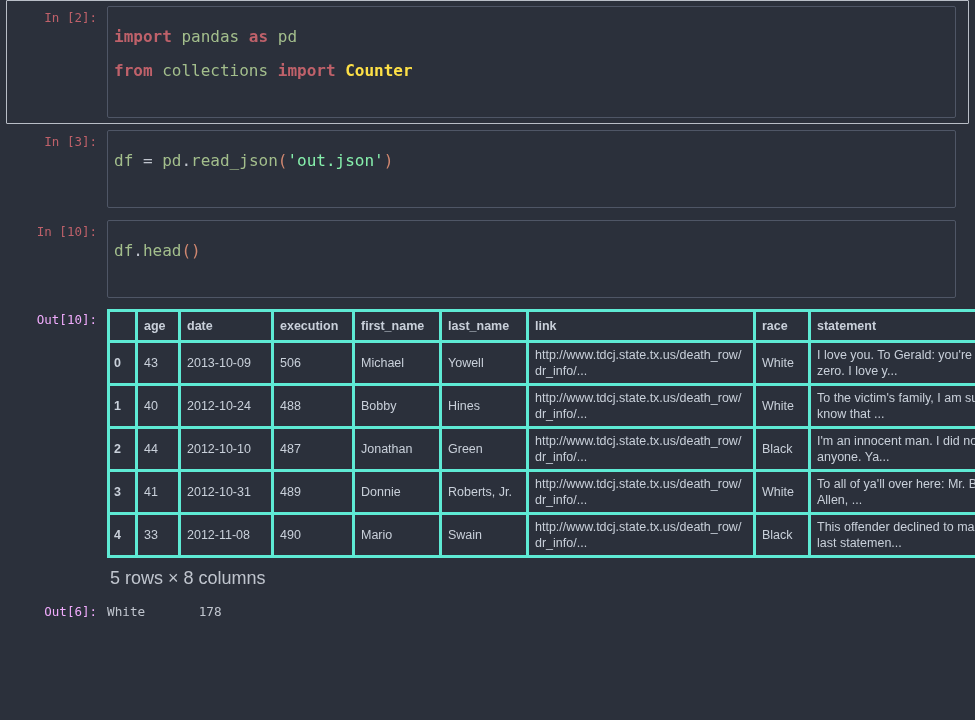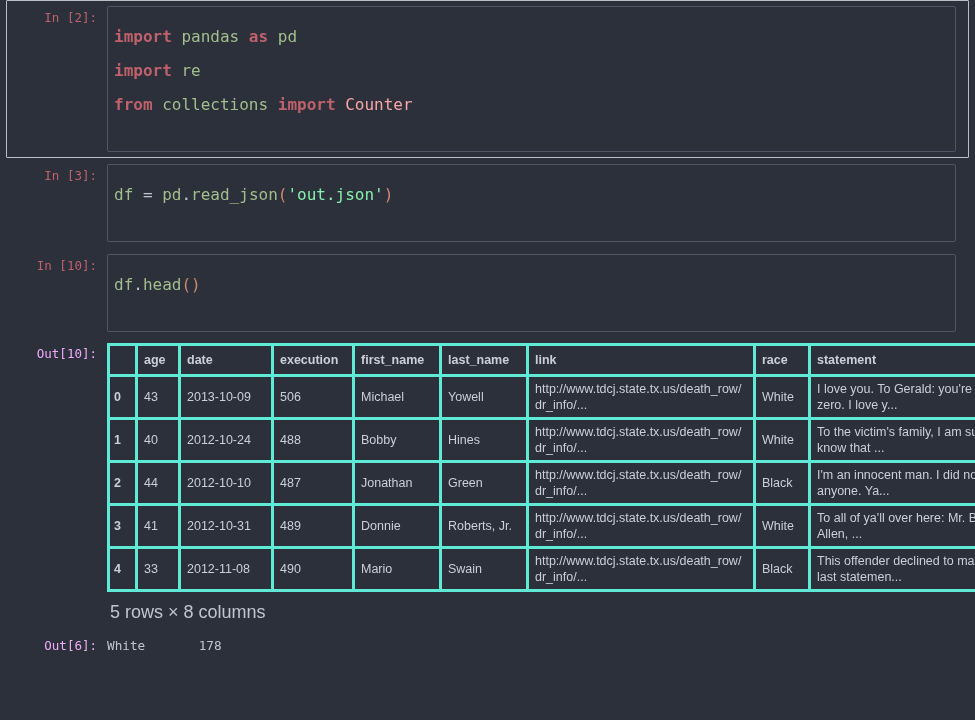--- a/index.html
+++ b/index.html
@@ -65,21 +65,21 @@
     line-height: 17px;
     white-space: pre;
     overflow: hidden;
     color: #c0c5ce;
   }
   .codearea .line { white-space: pre; }
 
   
   .kw   { color: #bf616a; font-weight: bold; }
   .nm   { color: #a3be8c; }
-  .nm2  { color: #fca5a5; }
+  .nm2  { color: #fde047; font-weight: bold; }
   .op   { color: #c0c5ce; }
   .str  { color: #86efac; }
   .punc { color: #d08770; }
   .plain{ color: #c0c5ce; }
 
   
   .outtext {
     font-family: "DejaVu Sans Mono", monospace;
     font-size: 12.7px;
     line-height: 17px;
@@ -142,21 +142,20 @@
 </head>
 <body>
 
 <div class="notebook">
 
   <div class="cell selected">
     <div class="prompt in">In [2]:</div>
     <div class="cellbody">
       <div class="codearea">
 <div class="line"><span class="kw">import</span><span class="nm"> pandas </span><span class="kw">as</span><span class="nm"> pd</span></div>
-<div class="line"><span class="kw">import</span><span class="nm"> re</span></div>
 <div class="line"><span class="kw">from</span><span class="nm"> collections </span><span class="kw">import</span><span class="nm2"> Counter</span></div>
       </div>
     </div>
   </div>
 
   <div class="cell">
     <div class="prompt in">In [3]:</div>
     <div class="cellbody">
       <div class="codearea">
 <div class="line"><span class="nm">df</span><span class="op"> = </span><span class="nm">pd</span><span class="plain">.</span><span class="nm">read_json</span><span class="punc">(</span><span class="str">'out.json'</span><span class="punc">)</span></div>

